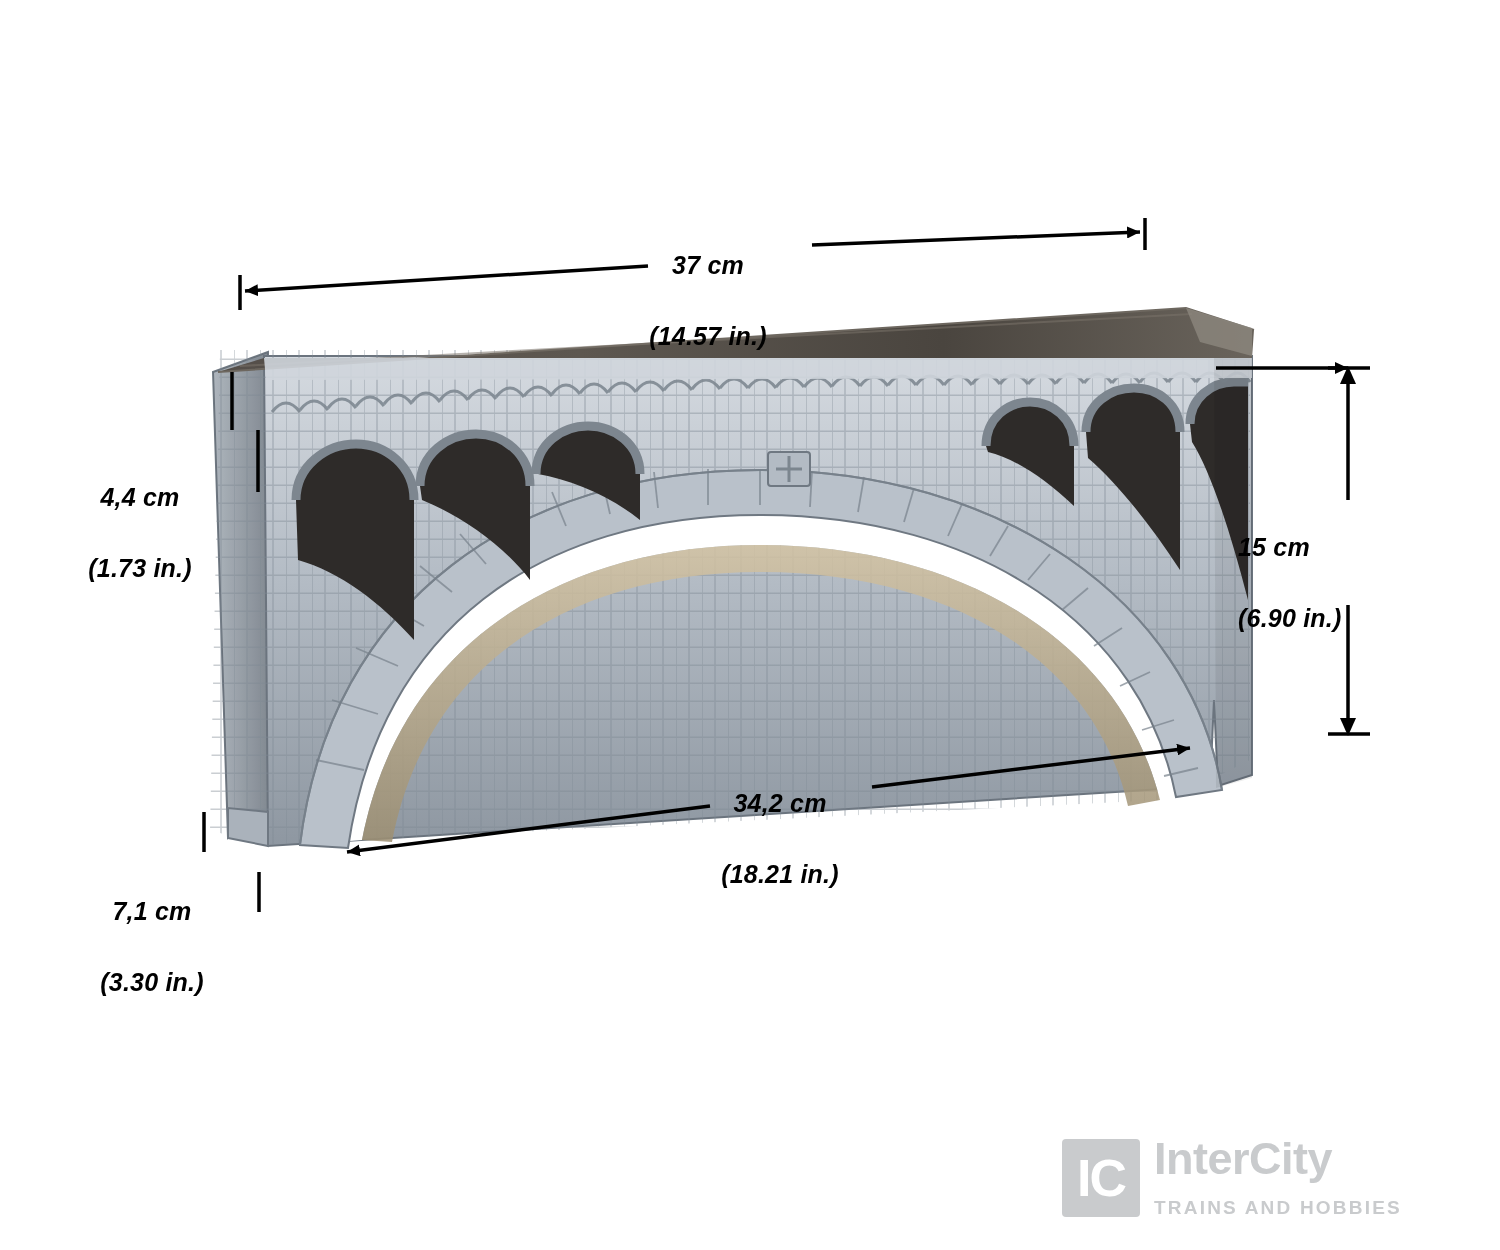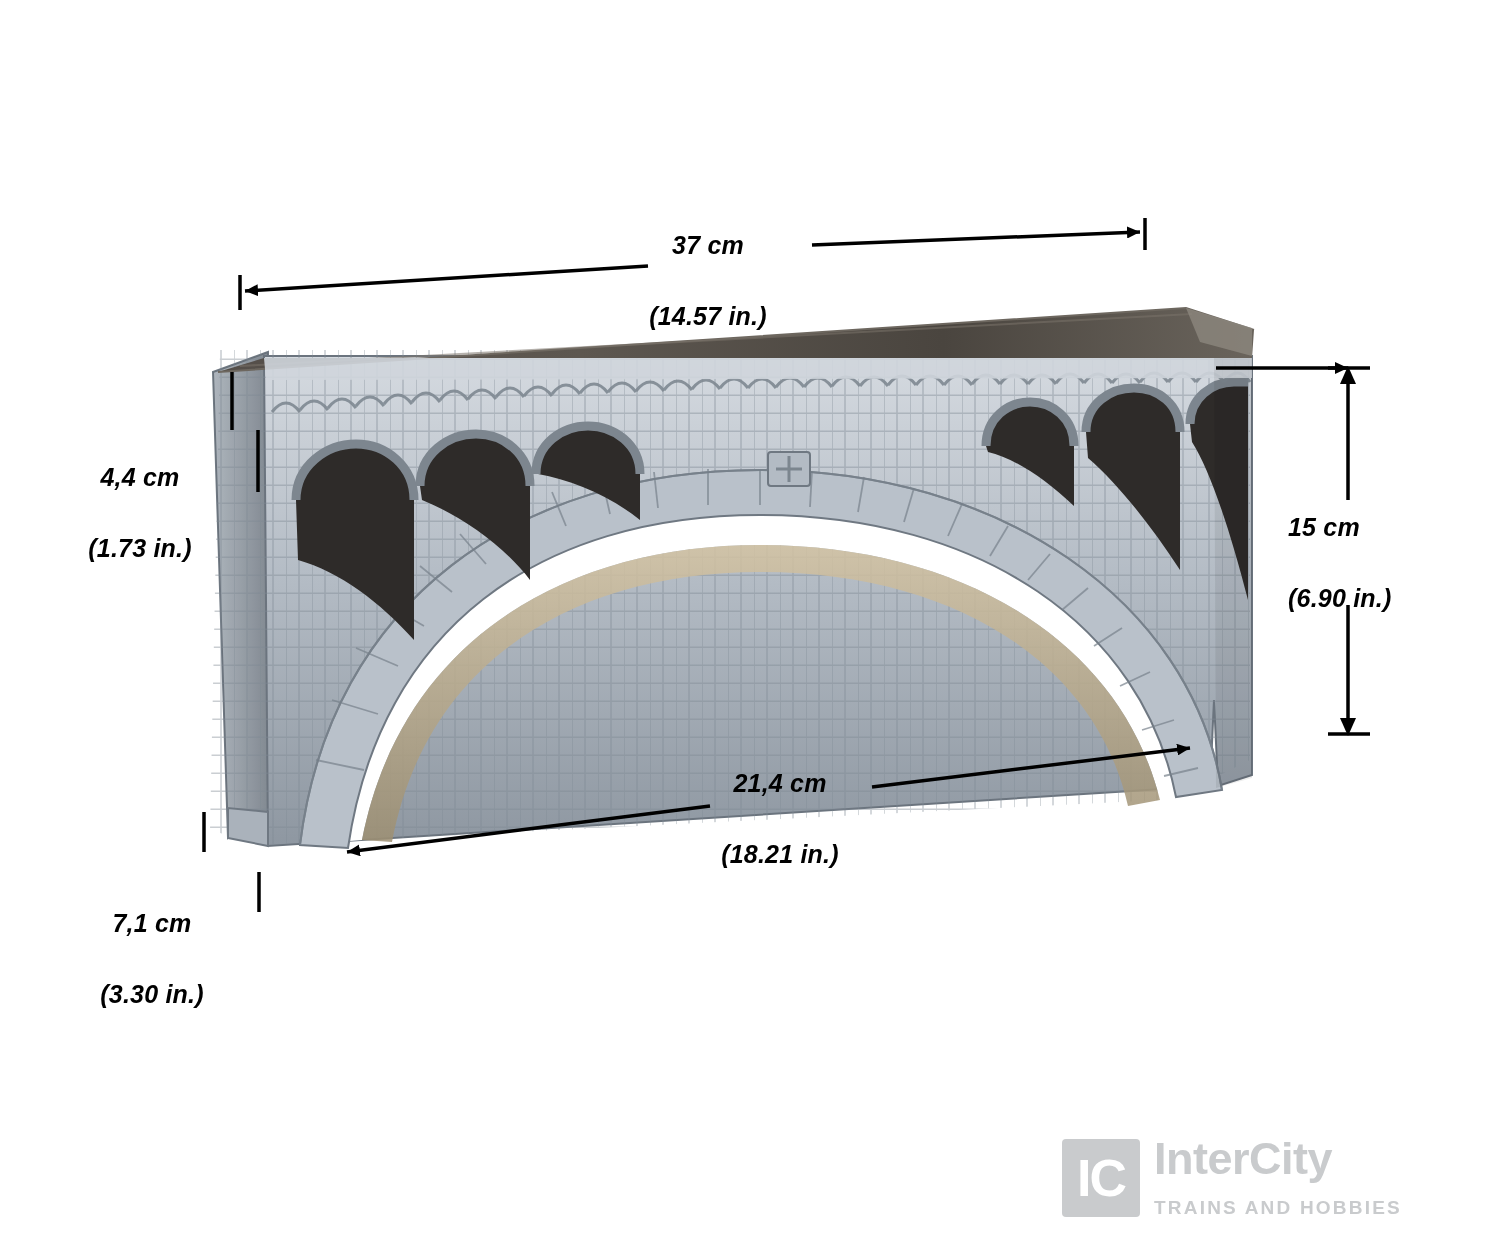--- a/index.html
+++ b/index.html
@@ -22,21 +22,21 @@
     position: absolute;
     font-family: "Liberation Sans", sans-serif;
     font-weight: bold;
     font-style: italic;
     color: #000000;
     font-size: 25px;
     line-height: 1.25;
     white-space: nowrap;
     letter-spacing: 0.2px;
   }
-  .dim-label .cm { display: block; }
+  .dim-label .cm { display: block; margin-top: 20px; }
   .dim-label .in { display: block; margin-top: 40px; }
   .center { text-align: center; }
   .right { text-align: center; }
 
   
   #logo {
     position: absolute;
     left: 1030px;
     top: 1130px;
     width: 420px;
@@ -299,31 +299,31 @@
   <div class="dim-label center" style="left:608px; top:230px; width:200px;">
     <span class="cm">37 cm</span>
     <span class="in">(14.57 in.)</span>
   </div>
 
   <div class="dim-label right" style="left:30px; top:462px; width:220px;">
     <span class="cm">4,4 cm</span>
     <span class="in">(1.73 in.)</span>
   </div>
 
-  <div class="dim-label" style="left:1288px; top:512px; width:200px;">
+  <div class="dim-label" style="left:1238px; top:512px; width:200px;">
     <span class="cm">15 cm</span>
     <span class="in">(6.90 in.)</span>
   </div>
 
   <div class="dim-label center" style="left:670px; top:768px; width:220px;">
-    <span class="cm">21,4 cm</span>
+    <span class="cm">34,2 cm</span>
     <span class="in">(18.21 in.)</span>
   </div>
 
-  <div class="dim-label right" style="left:30px; top:908px; width:244px;">
+  <div class="dim-label right" style="left:30px; top:876px; width:244px;">
     <span class="cm">7,1 cm</span>
     <span class="in">(3.30 in.)</span>
   </div>
 
   <div id="logo">
     <div class="mark">
       <div class="sq"></div>
       <div class="letters">IC</div>
     </div>
     <div class="words">

